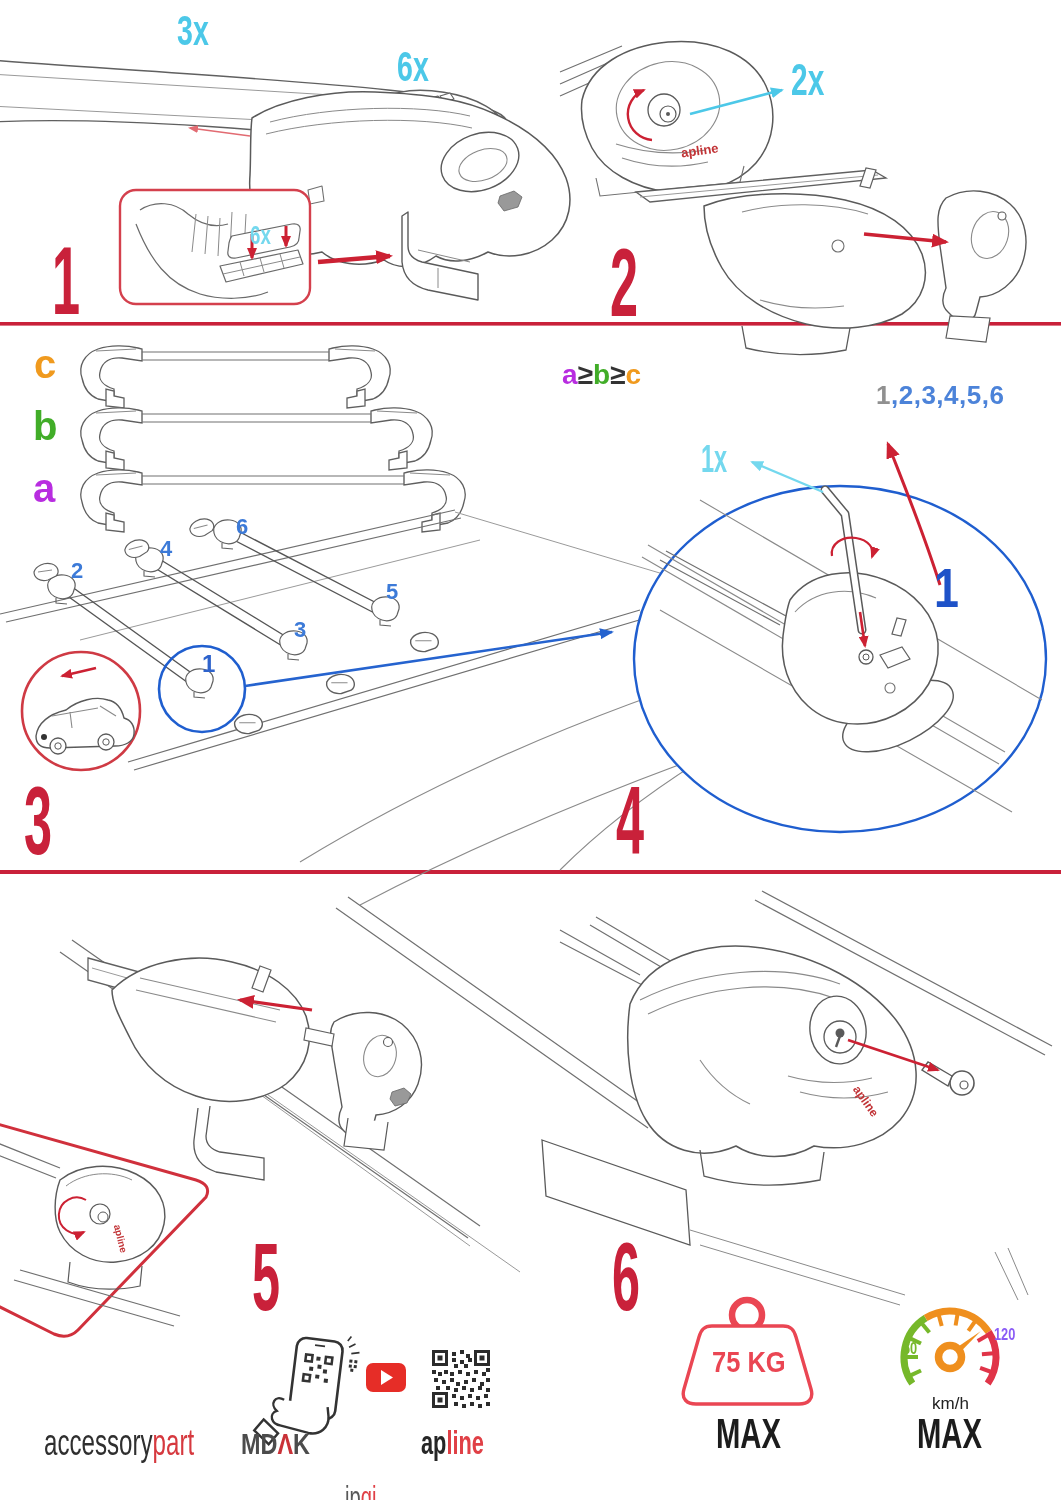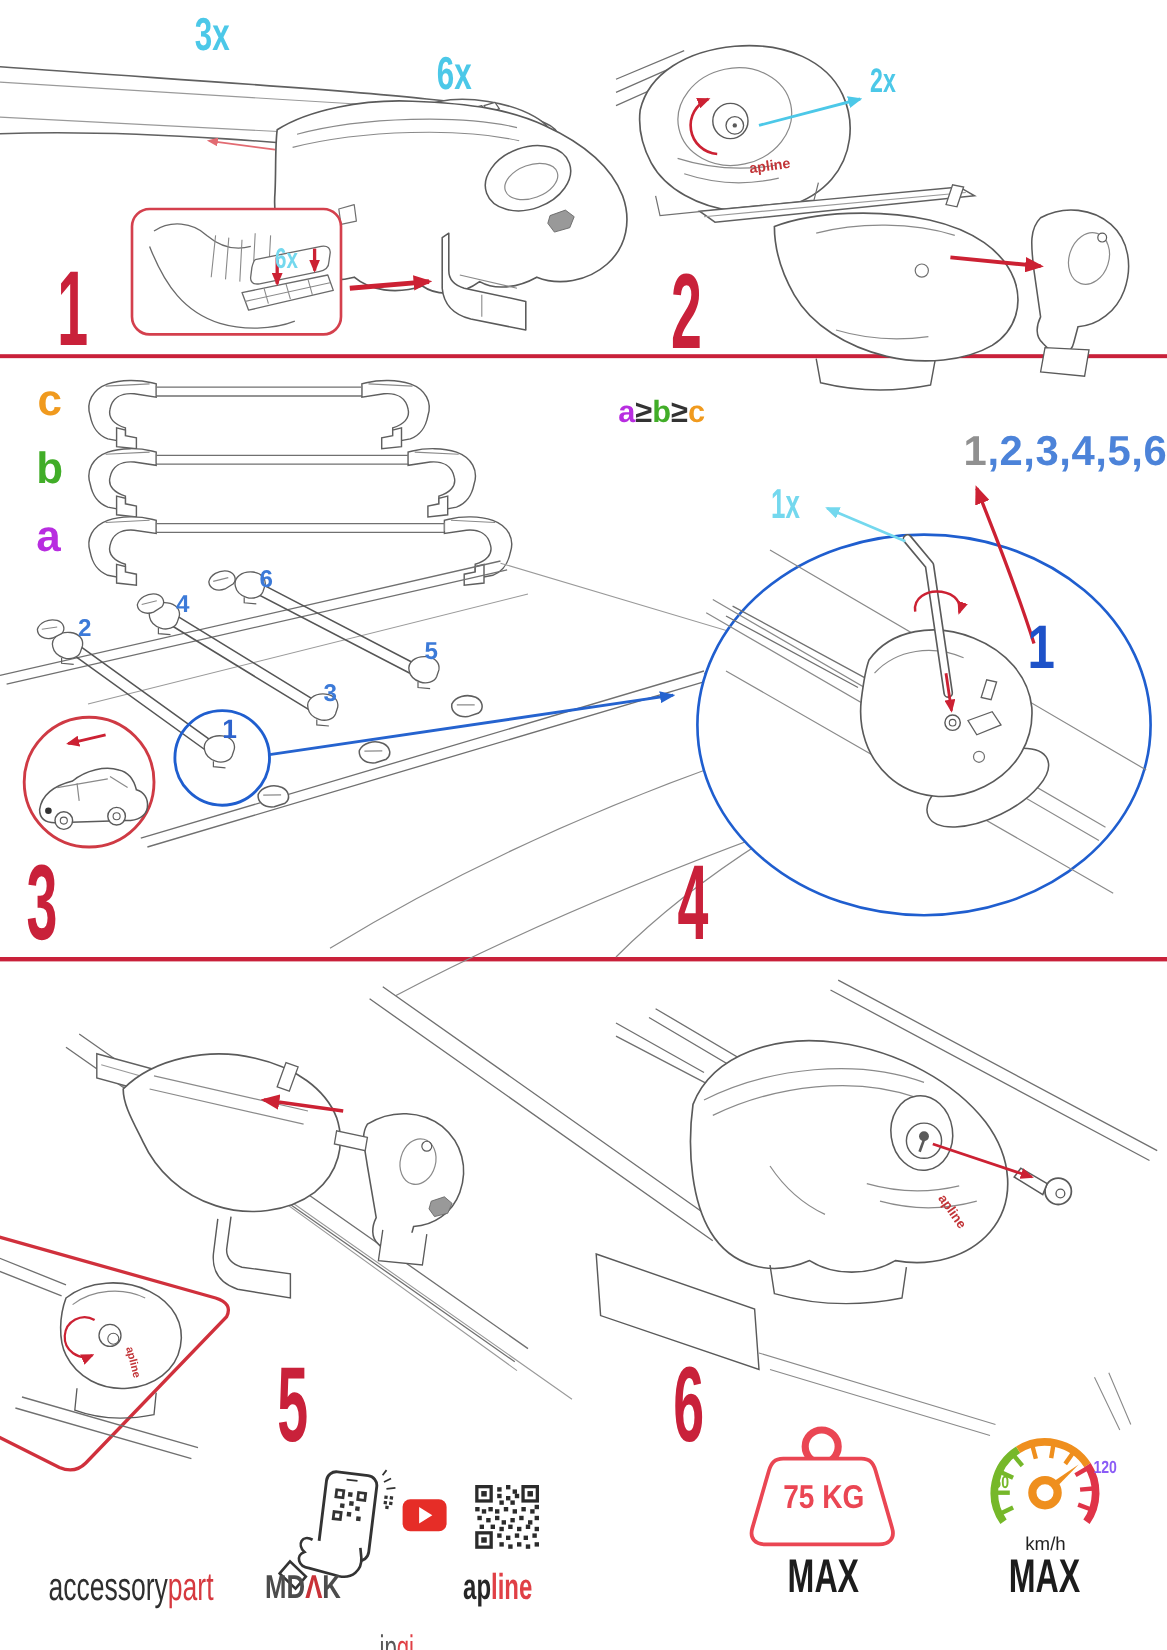--- a/index.html
+++ b/index.html
@@ -379,37 +379,37 @@
 <div class="lbl stepnum" style="left:52px;top:236px;"><span class="cond" style="transform:scaleX(.52);">1</span></div>
 <div class="lbl stepnum" style="left:610px;top:238px;"><span class="cond" style="transform:scaleX(.52);">2</span></div>
 <div class="lbl stepnum" style="left:24px;top:776px;"><span class="cond" style="transform:scaleX(.52);">3</span></div>
 <div class="lbl stepnum" style="left:616px;top:776px;"><span class="cond" style="transform:scaleX(.52);">4</span></div>
 <div class="lbl stepnum" style="left:252px;top:1232px;"><span class="cond" style="transform:scaleX(.52);">5</span></div>
 <div class="lbl stepnum" style="left:612px;top:1232px;"><span class="cond" style="transform:scaleX(.52);">6</span></div>
 
 <div class="lbl cyan" style="left:177px;top:12px;font-size:42px;"><span class="cond" style="transform:scaleX(.68);">3x</span></div>
 <div class="lbl cyan" style="left:397px;top:48px;font-size:42px;"><span class="cond" style="transform:scaleX(.68);">6x</span></div>
 <div class="lbl cyanl" style="left:250px;top:224px;font-size:26px;"><span class="cond" style="transform:scaleX(.72);">6x</span></div>
-<div class="lbl cyan" style="left:791px;top:60px;font-size:31px;"><span class="cond" style="transform:scaleX(.68);">2x</span></div>
+<div class="lbl cyan" style="left:791px;top:60px;font-size:44px;"><span class="cond" style="transform:scaleX(.68);">2x</span></div>
 <div class="lbl cyanl" style="left:701px;top:442px;font-size:38px;"><span class="cond" style="transform:scaleX(.62);">1x</span></div>
 
 <div class="lbl" style="left:34px;top:346px;font-size:40px;color:#f09a1e;"><span>c</span></div>
 <div class="lbl" style="left:33px;top:408px;font-size:40px;color:#41ad28;"><span>b</span></div>
 <div class="lbl" style="left:33px;top:470px;font-size:40px;color:#b82de0;"><span>a</span></div>
 
 <div class="lbl" style="left:562px;top:362px;font-size:28px;"><span style="color:#b82de0;">a</span><span style="color:#333;">≥</span><span style="color:#41ad28;">b</span><span style="color:#333;">≥</span><span style="color:#f09a1e;">c</span></div>
 
 <div class="lbl bluenum" style="left:71px;top:561px;"><span>2</span></div>
 <div class="lbl bluenum" style="left:160px;top:539px;"><span>4</span></div>
 <div class="lbl bluenum" style="left:236px;top:517px;"><span>6</span></div>
 <div class="lbl bluenum" style="left:294px;top:620px;"><span>3</span></div>
 <div class="lbl bluenum" style="left:386px;top:582px;"><span>5</span></div>
 <div class="lbl" style="left:202px;top:653px;font-size:24px;color:#2e63cc;"><span>1</span></div>
 
-<div class="lbl" style="left:876px;top:394px;font-size:38px;letter-spacing:0.5px;"><span style="color:#909090;">1</span><span style="color:#4c83d9;">,2,3,4,5,6</span></div>
+<div class="lbl" style="left:876px;top:384px;font-size:26px;letter-spacing:0.5px;"><span style="color:#909090;">1</span><span style="color:#4c83d9;">,2,3,4,5,6</span></div>
 <div class="lbl" style="left:934px;top:562px;font-size:56px;color:#1e52c8;"><span class="cond" style="transform:scaleX(.8);">1</span></div>
 
 <div class="lbl tiny-apline" style="left:681px;top:145px;font-size:13px;transform:rotate(-8deg);"><span>apline</span></div>
 <div class="lbl tiny-apline" style="left:106px;top:1234px;font-size:10px;transform:rotate(76deg);"><span>apline</span></div>
 <div class="lbl tiny-apline" style="left:848px;top:1096px;font-size:12px;transform:rotate(55deg);"><span>apline</span></div>
 
 <div class="lbl" style="left:44px;top:1426px;font-size:36px;font-weight:normal;"><span class="cond" style="transform:scaleX(.67);"><span style="color:#2f2f2f;">accessory</span><span style="color:#d6393f;">part</span></span></div>
 <div class="lbl" style="left:241px;top:1430px;font-size:30px;"><span class="cond" style="transform:scaleX(.78);"><span style="color:#4c4c4c;">MD</span><span style="color:#c93238;">Λ</span><span style="color:#4c4c4c;">K</span></span></div>
 <div class="lbl" style="left:345px;top:1484px;font-size:31px;font-weight:normal;"><span class="cond" style="transform:scaleX(.65);"><span style="color:#595959;">ip</span><span style="color:#e04046;">qi</span></span></div>
 <div class="lbl" style="left:421px;top:1428px;font-size:33px;"><span class="cond" style="transform:scaleX(.66);"><span style="color:#262626;">ap</span><span style="color:#e04046;">line</span></span></div>

